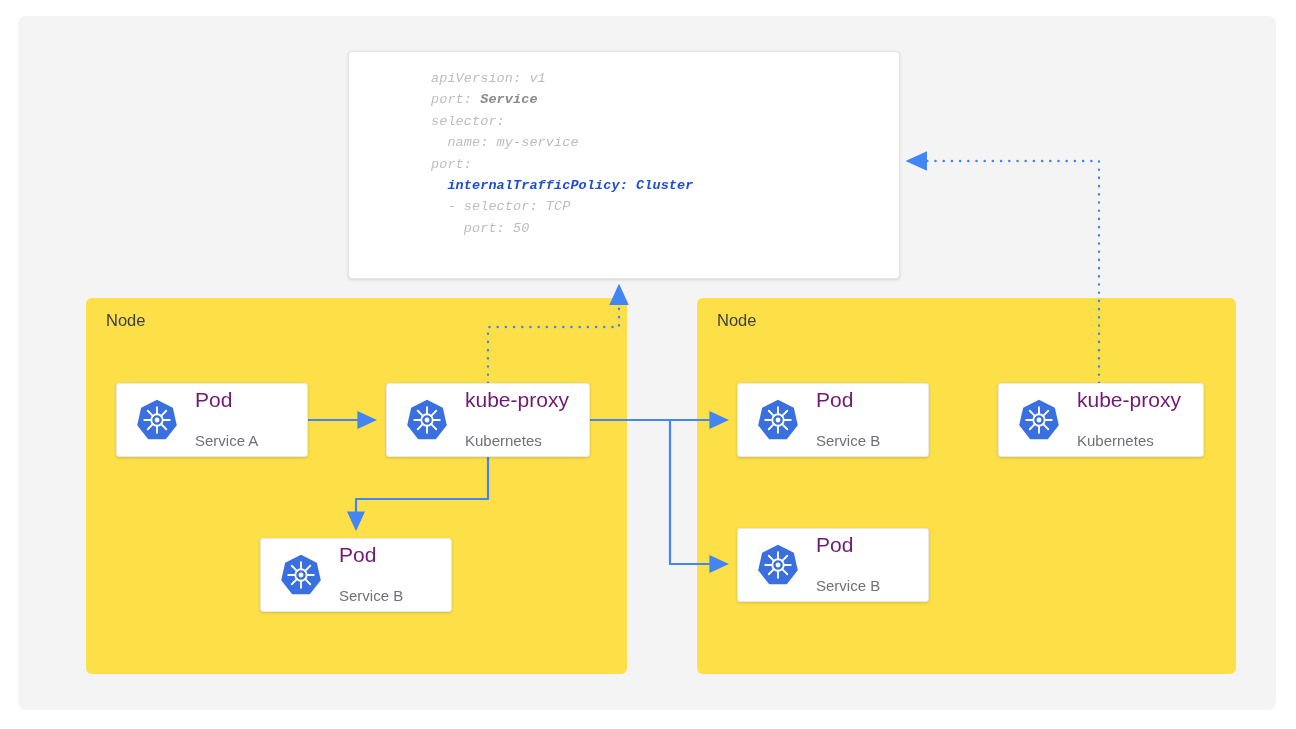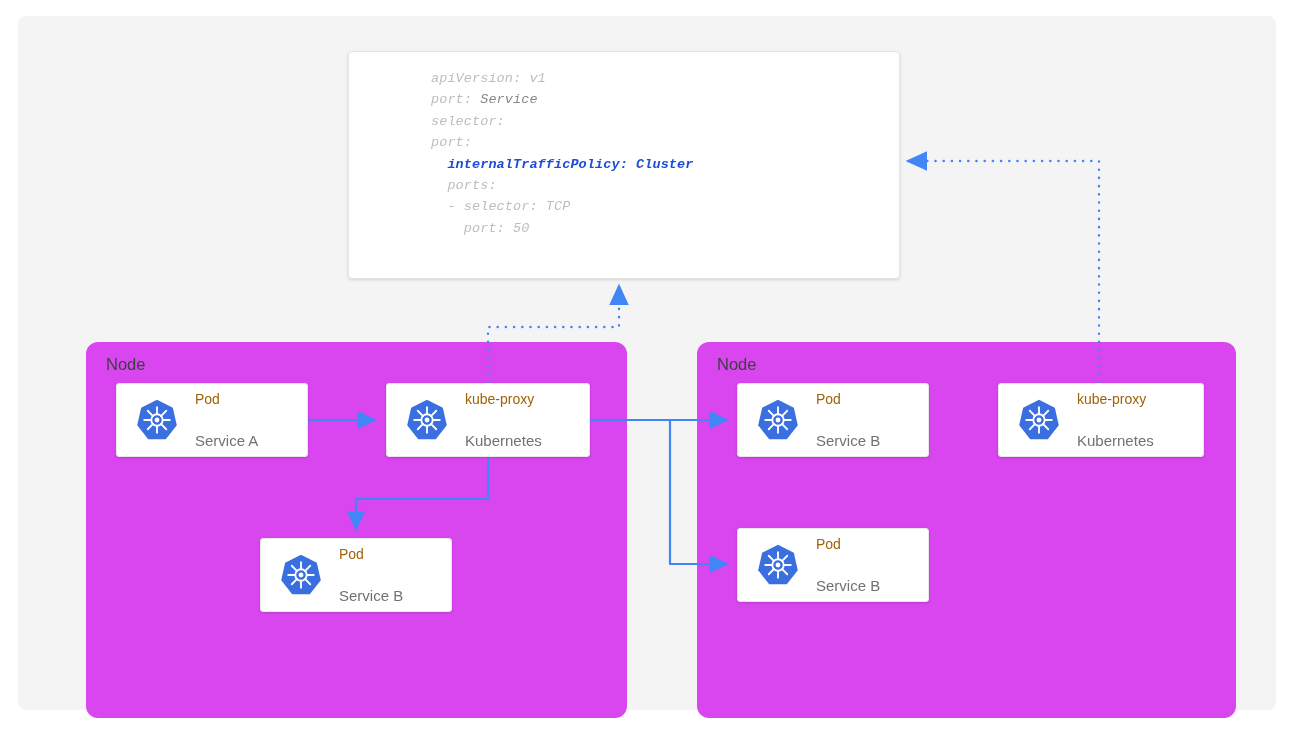--- a/index.html
+++ b/index.html
@@ -53,29 +53,28 @@
     color: #bdbdbd;
     white-space: pre;
     letter-spacing: 0.1px;
   }
   .yaml-line.strong {
     color: #1d4ed8;
     font-weight: bold;
   }
   .yaml-line .bold-val {
     color: #8a8a8a;
-    font-weight: normal;
+    font-weight: bold;
   }
 
   
   .node-box {
     position: absolute;
-    background: #d946ef;
-    border-radius: 12px;
-    margin-top: 44px;
+    background: #fde047;
+    border-radius: 6px;
   }
   #node-left  { left: 68px;  top: 282px; width: 541px; height: 376px; }
   #node-right { left: 679px; top: 282px; width: 539px; height: 376px; }
   .node-label {
     position: absolute;
     left: 20px;
     top: 13px;
     font-size: 16.5px;
     color: #3c4043;
     font-family: "Liberation Sans", sans-serif;
@@ -99,22 +98,22 @@
     width: 44px;
     height: 44px;
   }
   .card .labels {
     margin-left: 16px;
     display: flex;
     flex-direction: column;
     justify-content: center;
   }
   .card .title {
-    font-size: 14px;
-    color: #a16207;
+    font-size: 21px;
+    color: #701a75;
     line-height: 21px;
   }
   .card .subtitle {
     font-size: 15px;
     color: #6e7276;
     line-height: 21px;
     margin-top: 20px;
   }
 
   #card-pod-a        { left: 98px;  top: 367px; width: 192px; height: 74px; }
@@ -138,23 +137,23 @@
 <body>
 
 <div id="root">
   <div class="canvas">
 
     <div class="yaml-card">
       <div class="yaml-inner">
         <div class="yaml-line">apiVersion: v1</div>
         <div class="yaml-line"><span>port: </span><span class="bold-val">Service</span></div>
         <div class="yaml-line">selector:</div>
+        <div class="yaml-line">  name: my-service</div>
         <div class="yaml-line">port:</div>
         <div class="yaml-line strong">  internalTrafficPolicy: Cluster</div>
-        <div class="yaml-line">  ports:</div>
         <div class="yaml-line">  - selector: TCP</div>
         <div class="yaml-line">    port: 50</div>
 
       </div>
     </div>
 
     <div class="node-box" id="node-left">
       <div class="node-label">Node</div>
     </div>
     <div class="node-box" id="node-right">

